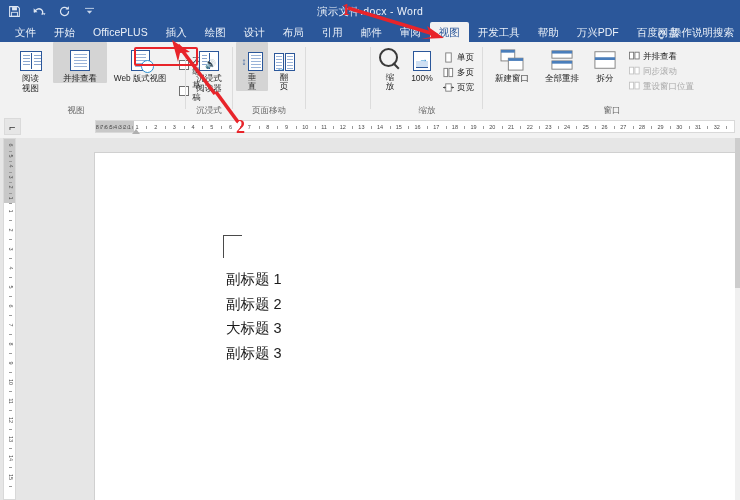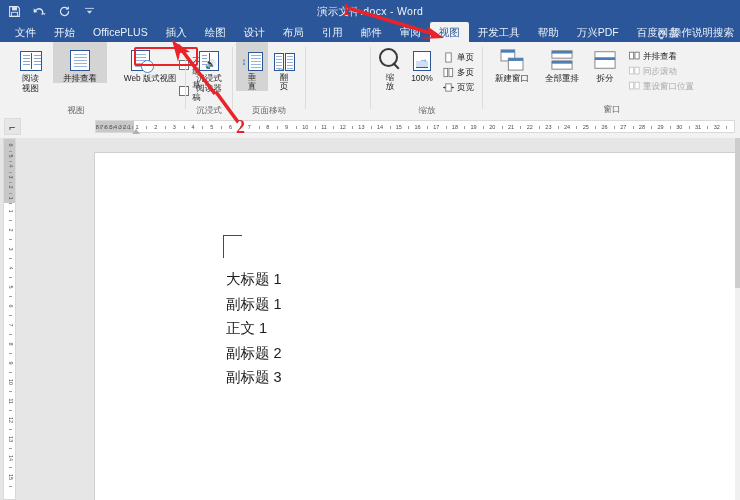--- a/index.html
+++ b/index.html
@@ -225,21 +225,21 @@
         </span>
         <span class="lbl">并排查看</span>
       </div>
       <div class="bigbtn wide" style="width:74px;margin-left:0;">
         <span class="ico">
           <span class="pg" style="width:19px;">
               <span class="pl" style="width:11px;"></span>
             <span style="position:absolute;right:-5px;bottom:-3px;width:11px;height:11px;border:1.4px solid #2b8fd0;border-radius:50%;background:#fff;"></span>
           </span>
         </span>
-        <span class="lbl" style="font-size:8.3px;padding-left:20px;">Web 版式视图</span>
+        <span class="lbl" style="font-size:8.3px;">Web 版式视图</span>
       </div>
       <div class="chk-col" style="margin-left:6px;margin-top:6px;">
         <div class="chk">
           <span class="chkbox"></span>
           <span>大纲</span>
         </div>
         <div class="chk">
           <span class="chkbox"></span>
           <span>草稿</span>
         </div>
@@ -409,21 +409,21 @@
           <span class="mini-ico">
             <svg width="11" height="10" viewBox="0 0 13 11">
                 <rect x="0.5" y="1" width="5" height="8" fill="#fff" stroke="#c0c0c0" stroke-width="1"></rect>
                 <rect x="7" y="1" width="5" height="8" fill="#fff" stroke="#c0c0c0" stroke-width="1"></rect>
               </svg>
           </span>
           <span>重设窗口位置</span>
         </div>
       </div>
     </div>
-    <div class="grp-label" style="left:0;width:256px;font-family:Liberation Mono, monospace;">窗口</div>
+    <div class="grp-label" style="left:0;width:256px;">窗口</div>
   </div>
 </div>
 
 <div class="rulerbar">
   <div class="tabsel">⌐</div>
   <div class="hruler">
     <div class="hr-margin" style="left:0;width:38px;"></div>
     <div class="hr-ticks" id="hticks">
         <span class="tn" style="left:1.2px">8</span>
         <span class="tk" style="left:3.6px"></span>
@@ -555,24 +555,23 @@
         <span class="vtn" style="top:319.0px">14</span>
         <span class="vtk" style="top:328.0px"></span>
         <span class="vtn" style="top:338.0px">15</span>
         <span class="vtk" style="top:347.0px"></span>
       </div>
   </div>
 
   <div class="page">
     <div class="endmark"></div>
     <div class="doc-lines" id="doclines">
-        <div class="dl">大标题 1</div>
         <div class="dl">副标题 1</div>
-        <div class="dl">正文 1</div>
         <div class="dl">副标题 2</div>
+        <div class="dl">大标题 3</div>
         <div class="dl">副标题 3</div>
       </div>
   </div>
 
   <div class="scrollbar">
     <div class="scrollthumb"></div>
   </div>
 </div>
 
 <svg class="anno" style="left:0;top:0;width:740px;height:500px;">

